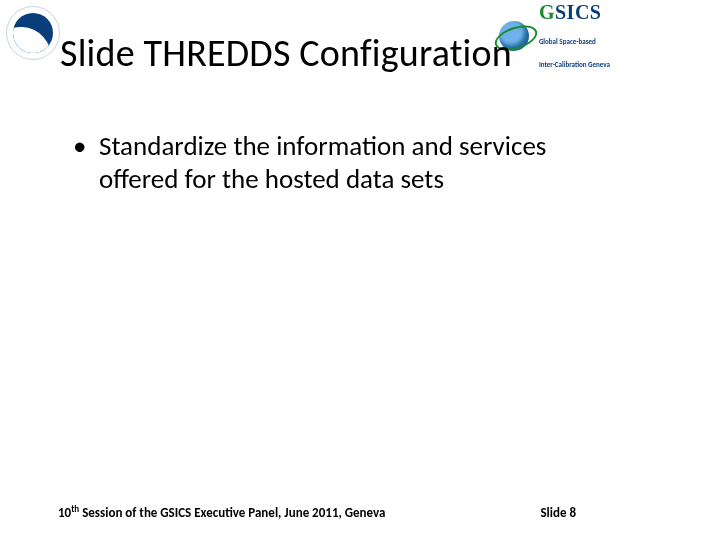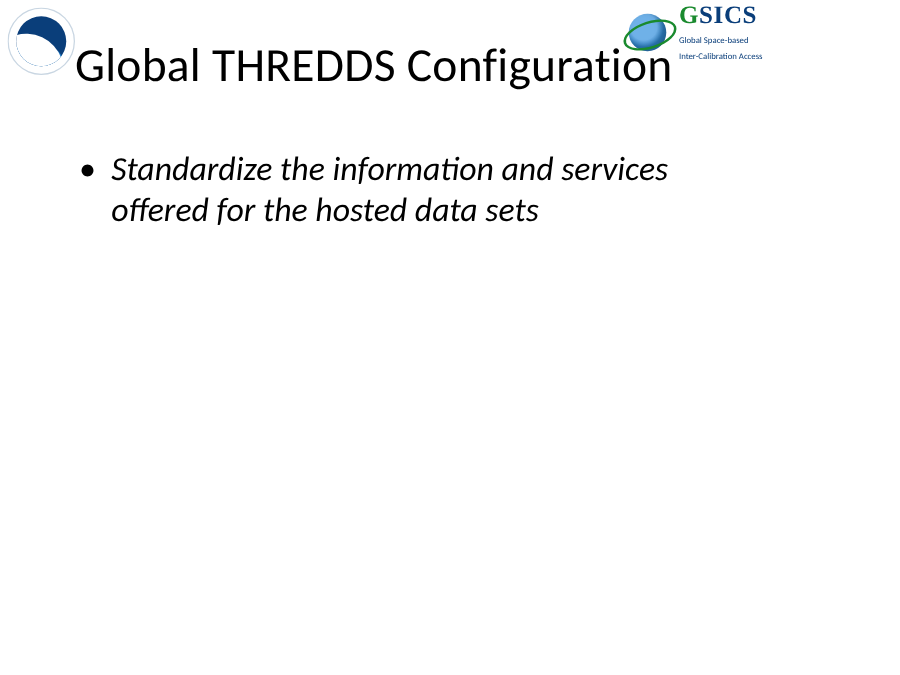--- a/index.html
+++ b/index.html
@@ -40,23 +40,22 @@
     letter-spacing: 0.2px;
   }
   .body {
     position: absolute;
     top: 115px;
     left: 58px;
     right: 40px;
   }
   .body ul {
     list-style: none;
-    margin: 5px;
+    margin: 15px;
     padding: 0;
-    font-style: italic;
   }
   .body li {
     font-size: 27px;
     line-height: 1.22;
     margin-bottom: 4px;
     padding-left: 26px;
     position: relative;
   }
   .body li::before {
     content: "•";
@@ -150,22 +149,22 @@
     font-family: Georgia, "Times New Roman", serif;
     font-weight: 700;
     font-size: 20px;
     color: #0a3e7a;
     letter-spacing: 0.5px;
   }
   .gsics .txt .big .s-green { color: #1a8a2e; }
   .gsics .txt .small {
     font-size: 7px;
     color: #0a3e7a;
-    font-weight: 400;
-    margin-top: 6px;
+    font-weight: 700;
+    margin-top: 16px;
   }
 </style>
 </head>
 <body>
 
 <div class="slide">
 
   <div class="logo-left">
     <div class="noaa">
       <div class="outer"></div>
@@ -178,27 +177,31 @@
 
   <div class="logo-right">
     <div class="gsics">
       <div class="mark">
         <div class="globe"></div>
         <div class="ring"></div>
       </div>
       <div class="txt">
         <div class="big"><span class="s-green">G</span><span>SICS</span></div>
         <div class="small">Global Space-based</div>
-        <div class="small">Inter-Calibration Access</div>
+        <div class="small">Inter-Calibration Geneva</div>
       </div>
     </div>
   </div>
 
-  <div class="title">Global THREDDS Configuration</div>
+  <div class="title">Slide THREDDS Configuration</div>
 
   <div class="body">
     <ul>
       <li>Standardize the information and services offered for the hosted data sets</li>
     </ul>
   </div>
 
+  <div class="footer">
+    <div class="sess"><span>10</span><sup>th</sup><span> Session of the GSICS Executive Panel, June 2011, Geneva</span></div>
+    <div>Slide 8</div>
+  </div>
 
 </div>
 
 </body></html>

